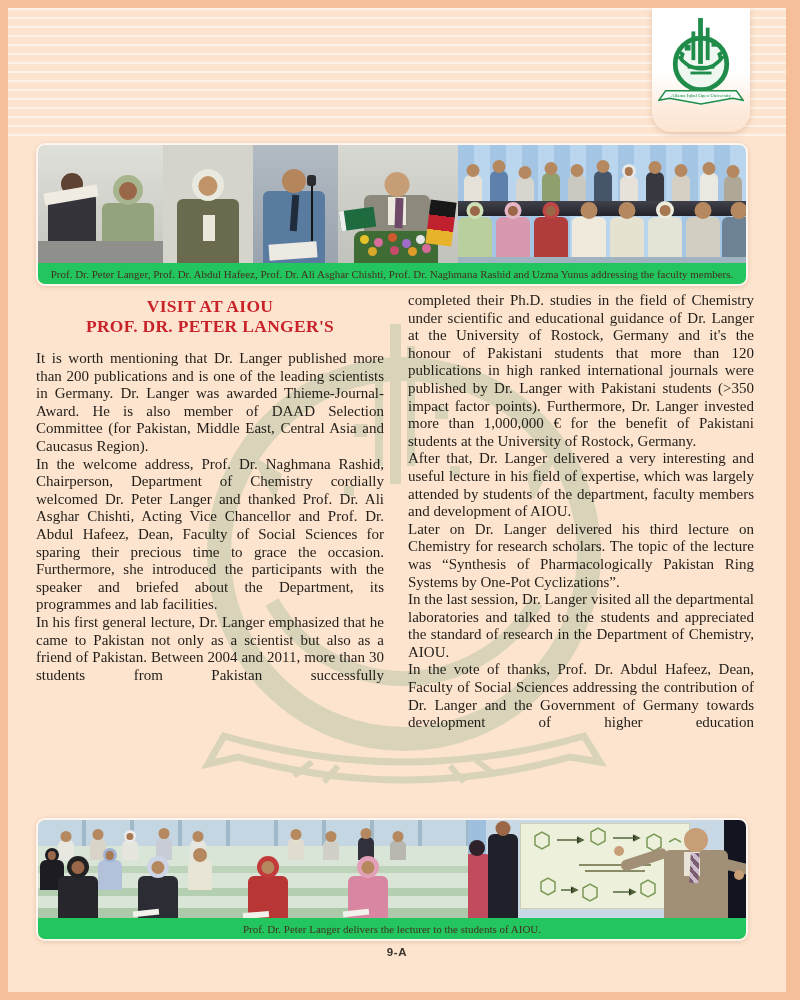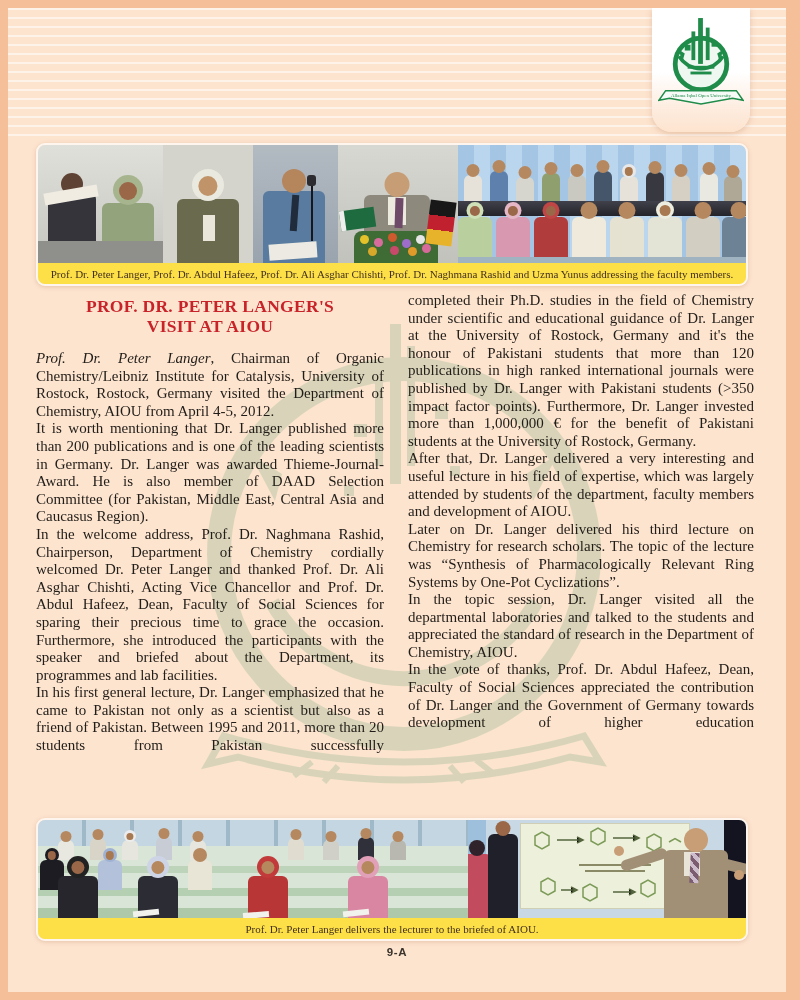--- a/index.html
+++ b/index.html
@@ -11,21 +11,21 @@
   .logo-tab{position:absolute;top:0;right:36px;width:98px;height:124px;
             background:linear-gradient(180deg,#ffffff 0 52%,#fdeadb 85%,#fde4cf 100%);
             border-radius:0 0 20px 20px;box-shadow:0 2px 6px rgba(190,130,90,.35);
             display:flex;align-items:flex-start;justify-content:center}
   
   .watermark{position:absolute;left:96px;top:296px;width:580px;height:540px;opacity:.17;pointer-events:none}
   
   .photo-card{position:absolute;left:28px;width:708px;border-radius:9px;overflow:hidden;
               border:2px solid rgba(255,255,255,.65);box-shadow:0 1px 4px rgba(180,120,80,.3)}
   .collage{position:relative;overflow:hidden}
-  .cap{height:21px;background:#fde047;display:flex;align-items:center;justify-content:center;
+  .cap{height:21px;background:#22c55e;display:flex;align-items:center;justify-content:center;
        font:11px "Liberation Serif",serif;color:#44301f}
   .panel{position:absolute;top:0;height:100%;overflow:hidden}
   .fl{position:absolute}
   
   .fig{position:absolute;border-radius:6px 6px 0 0}
   .fig::before{content:"";position:absolute;left:50%;top:calc(2px - var(--hd,14px));transform:translateX(-50%);
                width:var(--hd,14px);height:var(--hd,14px);border-radius:50%;background:var(--skin,#b6885f)}
   .scarf::after{content:"";position:absolute;left:50%;
                 top:calc(2px - var(--hd,14px) + var(--hd,14px)*0.22);transform:translateX(-50%);
                 width:calc(var(--hd,14px)*0.6);height:calc(var(--hd,14px)*0.62);border-radius:50%;
@@ -144,35 +144,34 @@
           <div class="fig" style="left:228px;top:72px;width:34px;height:46px;background:#d2cec2;--hd:17px"></div>
           <div class="fig" style="left:264px;top:72px;width:34px;height:46px;background:#6e8296;--hd:17px"></div>
           <div class="fl" style="left:0;top:112px;width:288px;height:6px;background:#9fb4c0"></div>
         </div>
       </div>
       <div class="cap">Prof. Dr. Peter Langer, Prof. Dr. Abdul Hafeez, Prof. Dr. Ali Asghar Chishti, Prof. Dr. Naghmana Rashid and Uzma Yunus addressing the faculty members.</div>
     </div>
 
     <div class="col col-left">
       <div class="title">
+        <div>VISIT AT AIOU</div>
         <div>PROF. DR. PETER LANGER'S</div>
-        <div>VISIT AT AIOU</div>
       </div>
-      <p class="gap"><span class="lead">Prof. Dr. Peter Langer</span><span>, Chairman of Organic Chemistry/Leibniz Institute for Catalysis, University of Rostock, Rostock, Germany visited the Department of Chemistry, AIOU from April 4-5, 2012.</span></p>
       <p>It is worth mentioning that Dr. Langer published more than 200 publications and is one of the leading scientists in Germany. Dr. Langer was awarded Thieme-Journal-Award. He is also member of DAAD Selection Committee (for Pakistan, Middle East, Central Asia and Caucasus Region).</p>
       <p class="gap">In the welcome address, Prof. Dr. Naghmana Rashid, Chairperson, Department of Chemistry cordially welcomed Dr. Peter Langer and thanked Prof. Dr. Ali Asghar Chishti, Acting Vice Chancellor and Prof. Dr. Abdul Hafeez, Dean, Faculty of Social Sciences for sparing their precious time to grace the occasion. Furthermore, she introduced the participants with the speaker and briefed about the Department, its programmes and lab facilities.</p>
-      <p class="cont">In his first general lecture, Dr. Langer emphasized that he came to Pakistan not only as a scientist but also as a friend of Pakistan. Between 1995 and 2011, more than 20 students from Pakistan successfully</p>
+      <p class="cont">In his first general lecture, Dr. Langer emphasized that he came to Pakistan not only as a scientist but also as a friend of Pakistan. Between 2004 and 2011, more than 30 students from Pakistan successfully</p>
     </div>
 
     <div class="col col-right">
       <p class="gap">completed their Ph.D. studies in the field of Chemistry under scientific and educational guidance of Dr. Langer at the University of Rostock, Germany and it's the honour of Pakistani students that more than 120 publications in high ranked international journals were published by Dr. Langer with Pakistani students (&gt;350 impact factor points). Furthermore, Dr. Langer invested more than 1,000,000 € for the benefit of Pakistani students at the University of Rostock, Germany.</p>
       <p class="gap">After that, Dr. Langer delivered a very interesting and useful lecture in his field of expertise, which was largely attended by students of the department, faculty members and development of AIOU.</p>
-      <p>Later on Dr. Langer delivered his third lecture on Chemistry for research scholars. The topic of the lecture was “Synthesis of Pharmacologically Relevant Ring Systems by One-Pot Cyclizations”.</p>
-      <p class="gap">In the topic session, Dr. Langer visited all the departmental laboratories and talked to the students and appreciated the standard of research in the Department of Chemistry, AIOU.</p>
-      <p class="cont">In the vote of thanks, Prof. Dr. Abdul Hafeez, Dean, Faculty of Social Sciences appreciated the contribution of Dr. Langer and the Government of Germany towards development of higher education</p>
+      <p>Later on Dr. Langer delivered his third lecture on Chemistry for research scholars. The topic of the lecture was “Synthesis of Pharmacologically Pakistan Ring Systems by One-Pot Cyclizations”.</p>
+      <p class="gap">In the last session, Dr. Langer visited all the departmental laboratories and talked to the students and appreciated the standard of research in the Department of Chemistry, AIOU.</p>
+      <p class="cont">In the vote of thanks, Prof. Dr. Abdul Hafeez, Dean, Faculty of Social Sciences addressing the contribution of Dr. Langer and the Government of Germany towards development of higher education</p>
     </div>
 
     <div class="photo-card" style="top:810px">
       <div class="collage" style="height:98px">
 
         <div class="panel" style="left:0;width:430px;background:linear-gradient(180deg,#c4d6e2 0 26px,#d9e5d6 26px)">
           <div class="fl" style="left:0;top:0;width:430px;height:26px;background:repeating-linear-gradient(90deg,transparent 0 44px,#9fb9c9 44px 48px)"></div>
           <div class="fl" style="left:0;top:46px;width:430px;height:7px;background:#bdd4ba"></div>
           <div class="fl" style="left:0;top:68px;width:430px;height:8px;background:#b5cfb2"></div>
           <div class="fl" style="left:0;top:88px;width:430px;height:10px;background:#adc9aa"></div>
@@ -224,18 +223,18 @@
           </div>
           <div class="fl" style="left:152px;top:34px;width:48px;height:11px;background:#a29076;border-radius:6px;transform:rotate(-18deg)"></div>
           <div class="fl" style="left:146px;top:26px;width:10px;height:10px;border-radius:50%;background:#c89e76"></div>
           <div class="fig" style="left:196px;top:30px;width:64px;height:68px;background:#a29076;--hd:24px;--skin:#c89e76"></div>
           <div class="fl" style="left:216px;top:32px;width:16px;height:24px;background:#e8e4d8"></div>
           <div class="fl" style="left:222px;top:33px;width:9px;height:30px;background:repeating-linear-gradient(45deg,#7c5c70 0 4px,#cdbccb 4px 8px);transform:rotate(3deg)"></div>
           <div class="fl" style="left:244px;top:40px;width:38px;height:11px;background:#a29076;border-radius:6px;transform:rotate(14deg)"></div>
           <div class="fl" style="left:266px;top:50px;width:10px;height:10px;border-radius:50%;background:#c89e76"></div>
         </div>
       </div>
-      <div class="cap">Prof. Dr. Peter Langer delivers the lecturer to the briefed of AIOU.</div>
+      <div class="cap">Prof. Dr. Peter Langer delivers the lecturer to the students of AIOU.</div>
     </div>
 
     <div class="pageno">9-A</div>
   </div>
 </div>
 
 </body></html>

